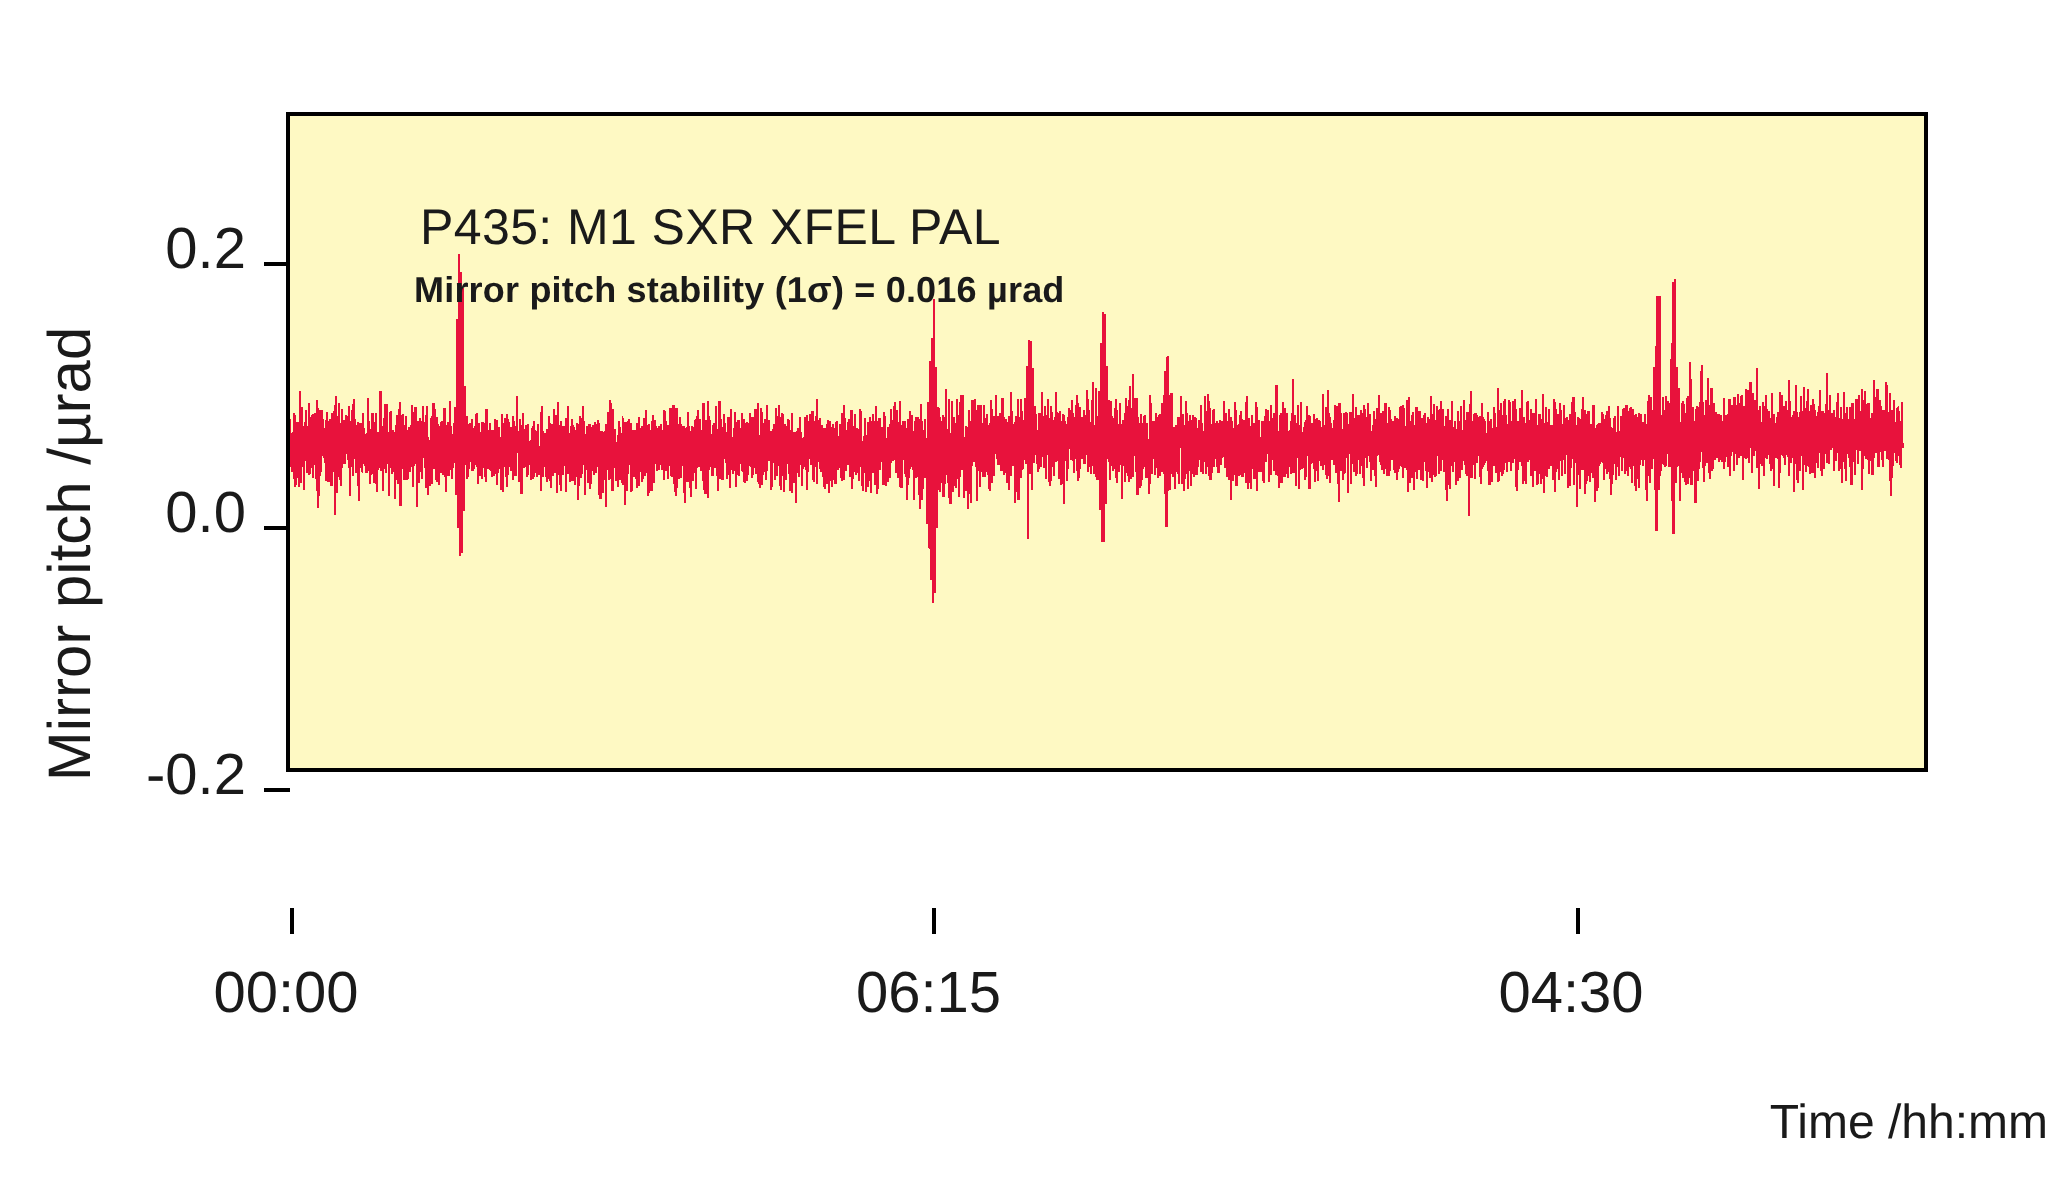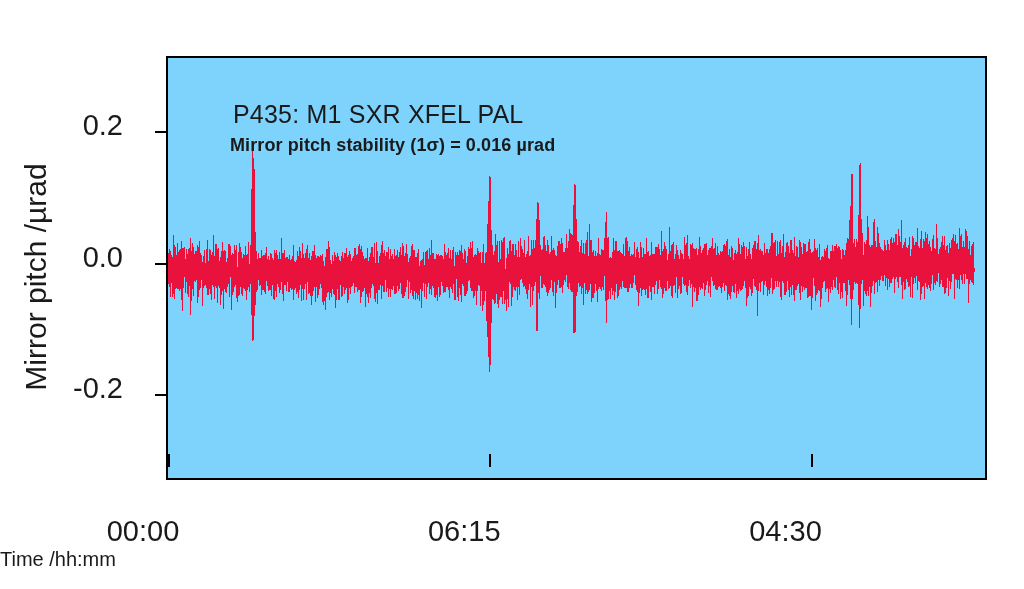--- a/index.html
+++ b/index.html
@@ -22,25 +22,24 @@
     width: 1024px;
     height: 589px;
   }
 
   
   #plot-frame {
     position: absolute;
     left: 143px;
     top: 56px;
     width: 821px;
-    height: 424px;
+    height: 330px;
     border: 2.5px solid #000000;
     box-sizing: border-box;
-    background: #7dd3fc;
-    margin-left: 23px;
+    background: #fef9c3;
   }
 
   
   #trace-svg {
     position: absolute;
     left: 0; top: 0;
     width: 100%;
     height: 100%;
     display: block;
   }
@@ -91,30 +90,29 @@
     height: 13px;
     border-left: 2.5px solid #000;
   }
   .xlabel {
     position: absolute;
     font-size: 29px;
     font-weight: 400;
     color: #1a1a1a;
     white-space: nowrap;
     text-align: center;
-    margin-top: 34px;
   }
 
   #x-axis-title {
     position: absolute;
     left: 0;
     top: 548px;
     width: 1024px;
-    text-align: left;
-    font-size: 20px;
+    text-align: right;
+    font-size: 24px;
     font-weight: 400;
     color: #1a1a1a;
   }
 
   #y-axis-title {
     position: absolute;
     left: -214px;
     top: 260px;
     width: 500px;
     text-align: center;

